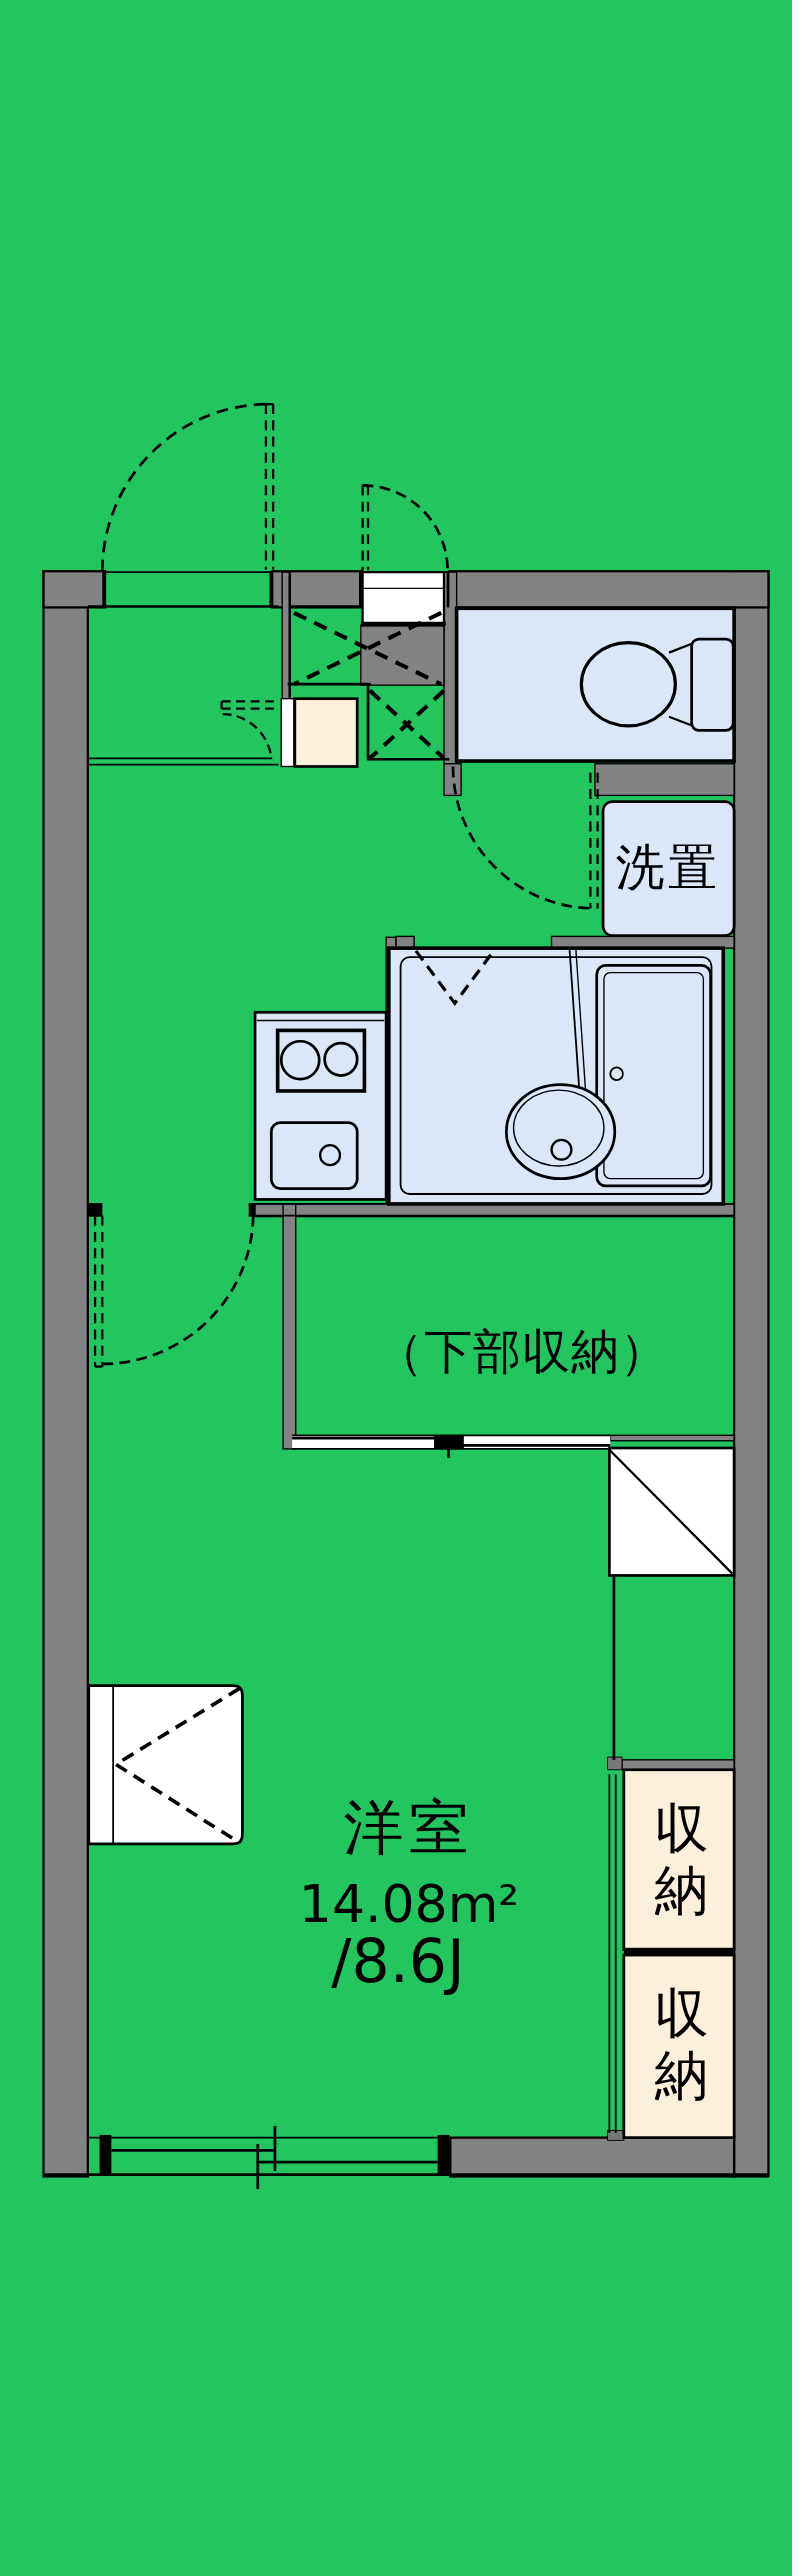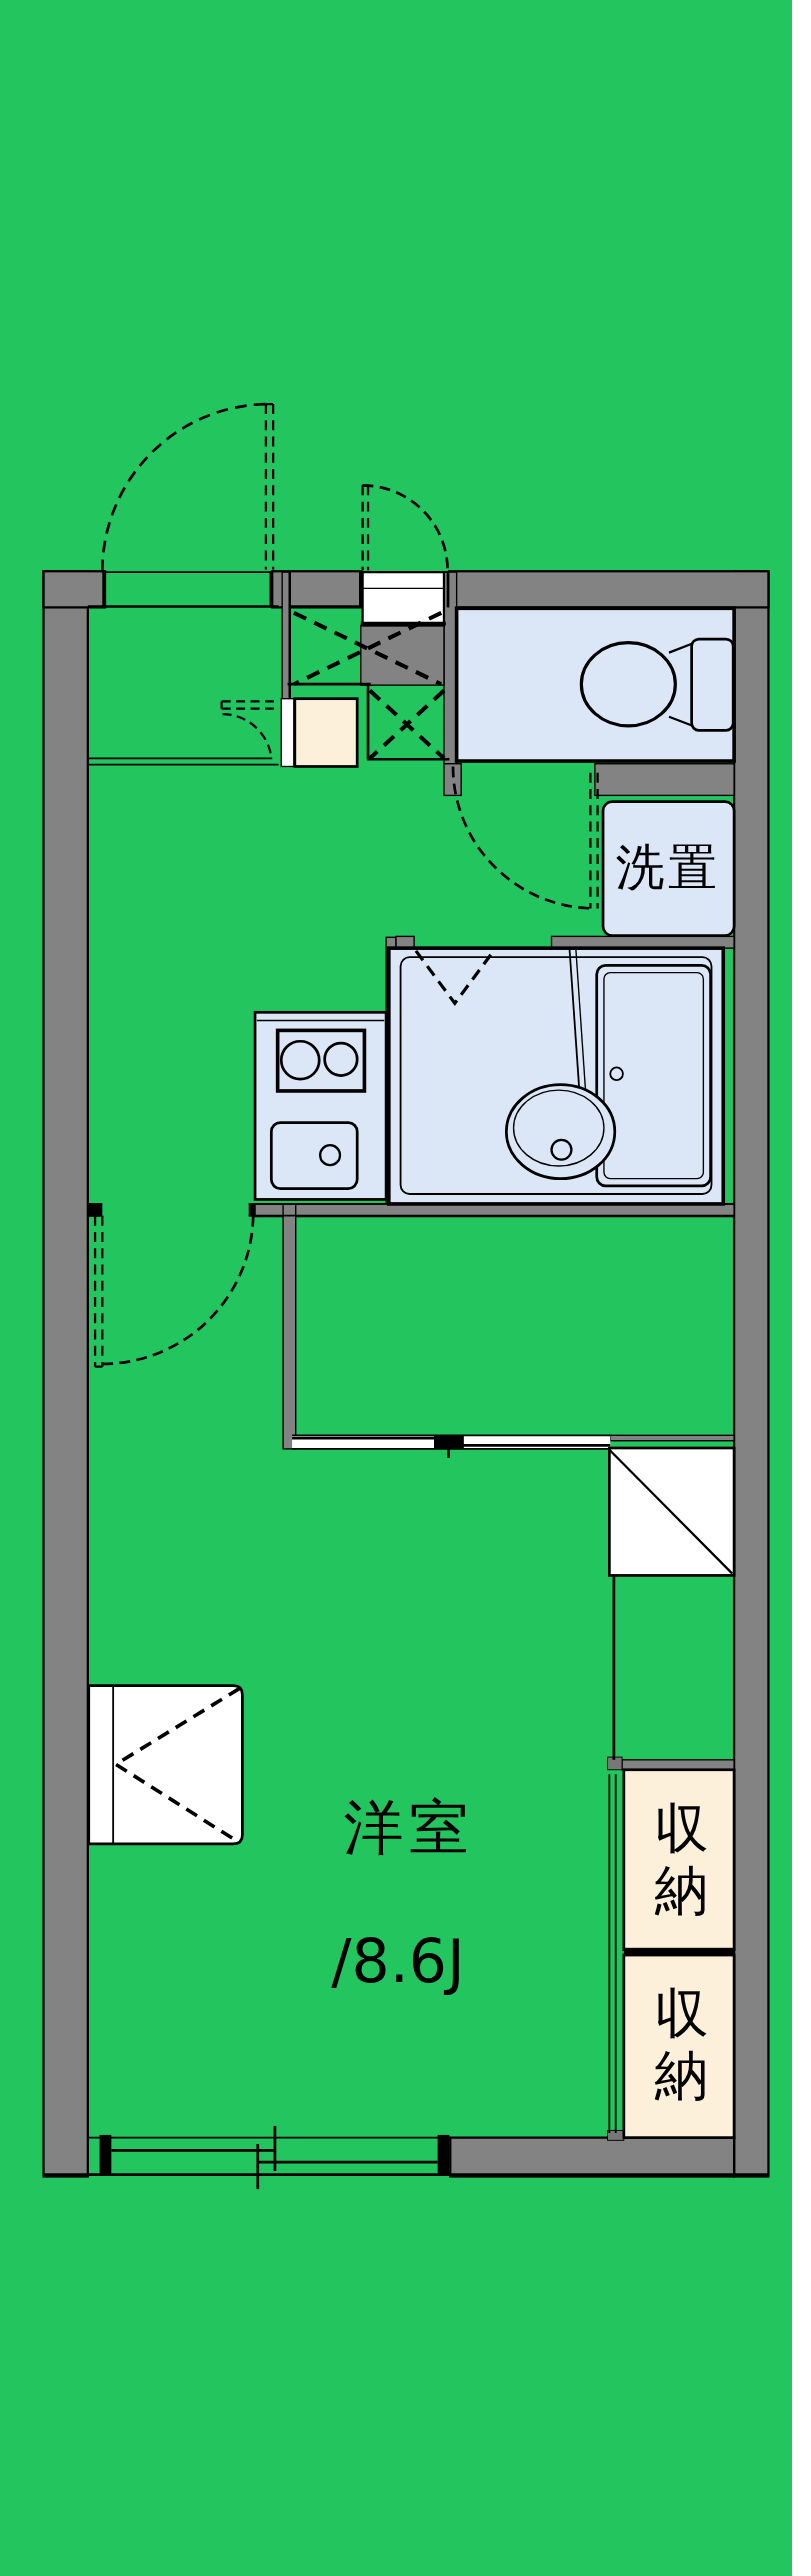--- a/index.html
+++ b/index.html
@@ -187,20 +187,22 @@
       <line x1="123" y1="2379" x2="305" y2="2379" stroke-width="3"></line>
       <line x1="284" y1="2392" x2="484" y2="2392" stroke-width="3"></line>
       <line x1="304" y1="2352" x2="304" y2="2402" stroke-width="3"></line>
       <line x1="285" y1="2372" x2="285" y2="2422" stroke-width="3"></line>
       <line x1="48" y1="2406" x2="850" y2="2406" stroke-width="3"></line>
     </g>
   </svg>
 
   <div class="label label-laundry" style="left:668px;top:868px;">洗置</div>
 
+  <div class="label label-bed2" style="left:522px;top:1351px;">（下部収納）</div>
 
   <div class="label label-room" style="left:409px;top:1827px;">洋室</div>
+  <div class="label label-m2" style="left:409px;top:1904px;">14.08m²</div>
   <div class="label label-jo" style="left:398px;top:1961px;">/8.6J</div>
 
   <div class="label label-storage" style="left:679px;top:1860px;">収納</div>
   <div class="label label-storage" style="left:679px;top:2045px;">収納</div>
 </div>
 
 
 </body></html>

